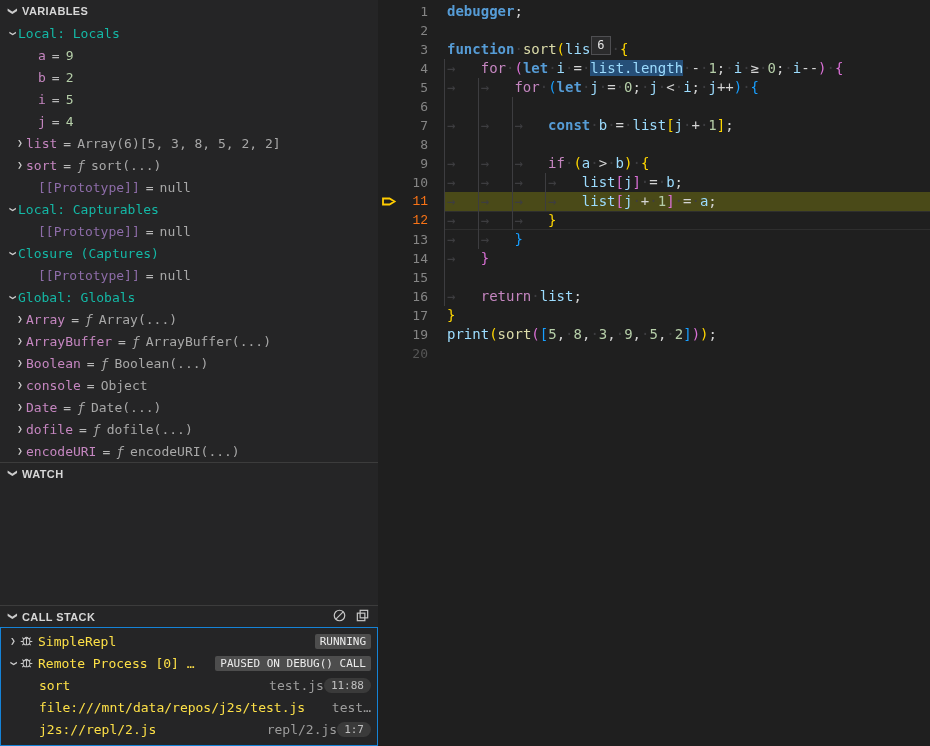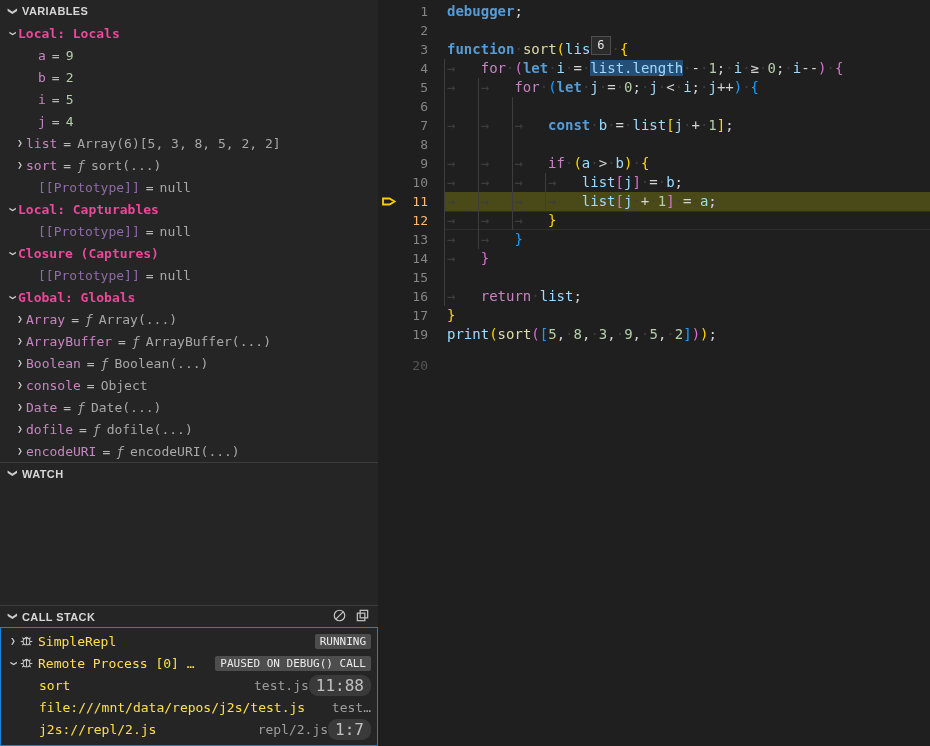--- a/index.html
+++ b/index.html
@@ -10,21 +10,21 @@
   
   #sidebar { width:378px; min-width:378px; background:#252526; display:flex; flex-direction:column; overflow:hidden; }
   .pane-header { height:22px; display:flex; align-items:center; gap:4px; padding:0 8px 0 6px;
                  font-family:"Liberation Sans", sans-serif; font-weight:bold; font-size:11px;
                  letter-spacing:.4px; color:#d7d7d7; flex:none; }
   .pane-header.bordered { border-top:1px solid #3c3c3c; }
   .chev { display:inline-block; width:12px; font-size:9px; color:#cccccc; text-align:center;
           transform-origin:center; line-height:1; }
   .chev.down { transform:rotate(90deg); }
   .vrow { height:22px; display:flex; align-items:center; font-size:13px; white-space:nowrap; overflow:hidden; }
-  .vrow .sect-label { font-weight:bold; color:#ec4899; }
+  .vrow .sect-label { font-weight:normal; color:#14b8a6; }
   .vrow .vname { color:#c586c0; }
   .vrow .vname.proto { color:#8d6ca8; }
   .vrow .veq { color:#b8b8b8; padding:0 6px; }
   .vrow .vval.num { color:#b5cea8; }
   .vrow .vval.gray { color:#a8a8a8; }
   .vrow .fn { font-style:italic; color:#a8a8a8; padding-right:6px; }
   .ind-sect { padding-left:6px; }
   .ind-exp  { padding-left:14px; }
   .ind-leaf { padding-left:38px; }
   #watch-body { flex:1; }
@@ -34,33 +34,33 @@
   #callstack-header .hicons { margin-left:auto; display:flex; gap:8px; align-items:center; }
   #callstack-header svg { stroke:#c5c5c5; fill:none; stroke-width:1.3; }
   #callstack-list { flex:none; border:1px solid #1583d7; margin:0; padding:2px 0 4px 0; height:119px; }
   .csrow { height:22px; display:flex; align-items:center; font-size:13px; white-space:nowrap; overflow:hidden; padding:0 6px 0 6px; }
   .csrow .cslabel { color:#fde047; overflow:hidden; text-overflow:ellipsis; }
   .csrow.frame { padding-left:38px; }
   .cs-badge { margin-left:auto; background:#4d4d4d; color:#ececec; font-size:11px; padding:1px 5px;
               border-radius:2px; flex:none; }
   .cs-right { margin-left:auto; display:flex; align-items:center; flex:none; }
   .cs-src { color:#9d9d9d; font-size:13px; }
-  .cs-pill { background:#3a3a3a; color:#c0c0c0; font-size:16px; padding:1px 7px; border-radius:9px; }
+  .cs-pill { background:#3a3a3a; color:#c0c0c0; font-size:11px; padding:1px 7px; border-radius:9px; }
   .bug { width:16px; height:16px; margin-right:3px; flex:none; }
   .bug svg { stroke:#c8c8c8; fill:none; stroke-width:1.1; }
 
   
   #editor { flex:1; background:#1f1f1f; position:relative; overflow:hidden; }
   #lines { padding-top:2px; position:relative; }
   .cl { display:flex; height:19px; line-height:19px; font-size:14px; }
   .glyph { width:24px; flex:none; position:relative; }
   .glyph svg { position:absolute; left:3px; top:3px; }
   .ln { width:26px; flex:none; text-align:right; color:#858585; font-size:13px; }
-  .ln.active { color:#fdba74; }
-  .ln.dim { color:#565656;margin-top:12px; }
+  .ln.active { color:#f97316;font-family:Liberation Mono, monospace; }
+  .ln.dim { color:#565656; }
   .code { flex:1; margin-left:16px; padding-left:3px; white-space:pre; }
   .cl.cur .code { background:#4a4a18; }
   .cl.cursorline .code { box-shadow: inset 0 1px 0 #2e2e2e, inset 0 -1px 0 #2e2e2e; }
   .k  { color:#569cd6;font-weight:bold; }
   .c  { color:#c586c0; }
   .f  { color:#dcdcaa; }
   .v  { color:#9cdcfe; }
   .vh { color:#9cdcfe; background:#264f78; }
   .n  { color:#b5cea8; }
   .o  { color:#d4d4d4; }

